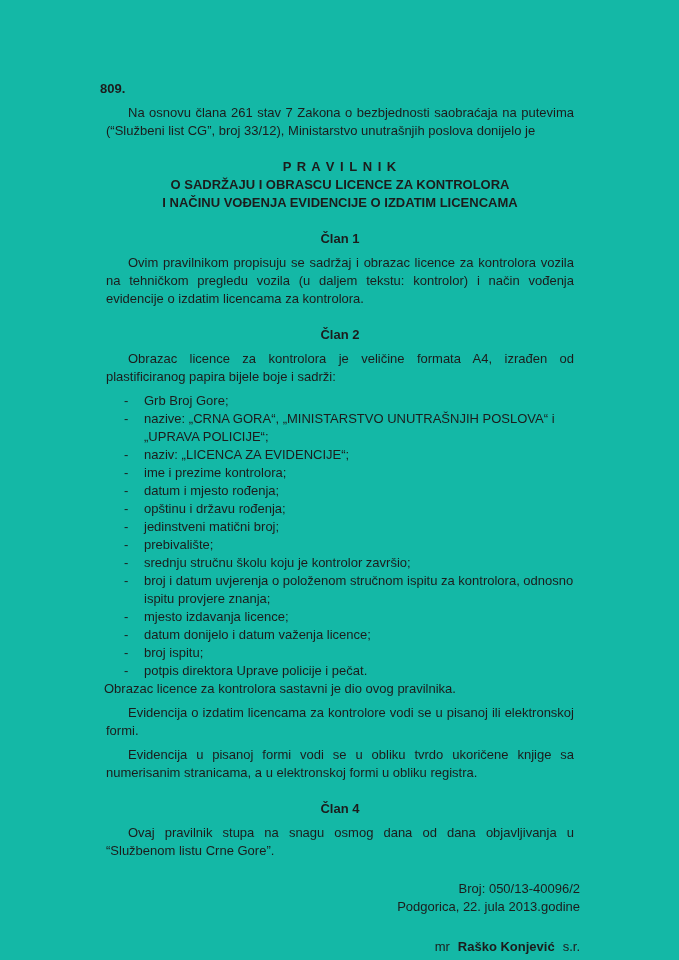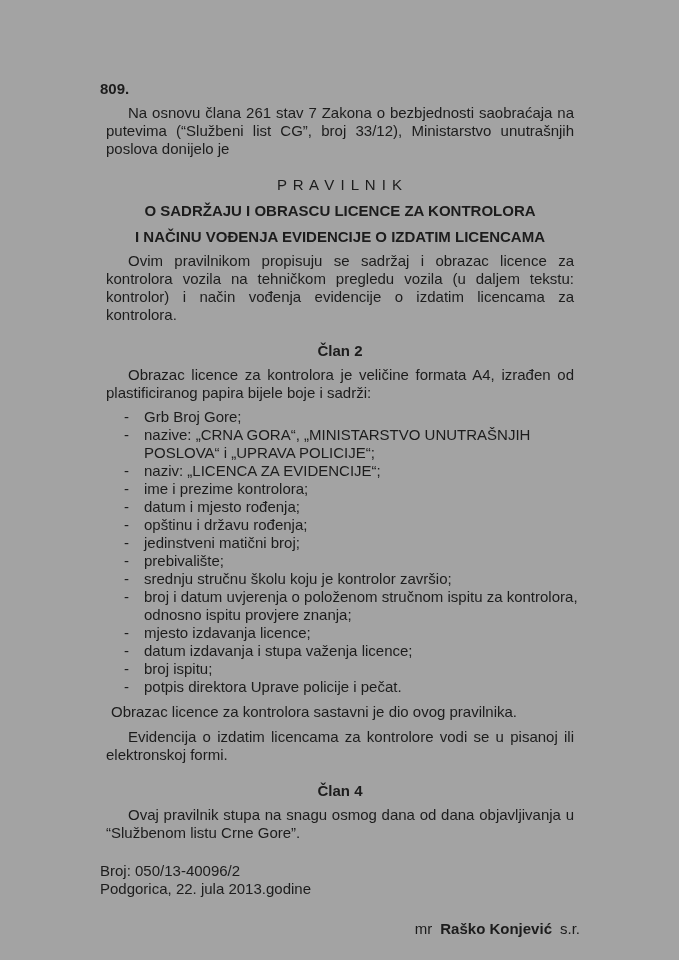--- a/index.html
+++ b/index.html
@@ -6,45 +6,44 @@
   html, body { margin: 0; padding: 0; background: #ffffff; }
   body {
     width: 679px;
     height: 960px;
     font-family: "Liberation Sans", sans-serif;
     color: #1c1c1c;
   }
   .page {
     width: 679px;
     height: 960px;
-    background: #a3a3a3;
+    background: #14b8a6;
     padding: 80px 99px 40px 100px;
-    font-size: 15px;
+    font-size: 13px;
     line-height: 18px;
     overflow: hidden;
   }
   .doc-number {
     font-weight: bold;
     margin-bottom: 0;
   }
   p.para {
     margin: 6px;
     text-align: justify;
   }
   .indent { text-indent: 22px; }
   .doc-title {
     text-align: center;
     margin-top: 18px;
-    font-weight: normal;
+    font-weight: bold;
     letter-spacing: 1px;
   }
   .doc-subtitle {
     text-align: center;
     font-weight: bold;
-    margin-top: 8px;
   }
   .article-heading {
     text-align: center;
     font-weight: bold;
     margin-top: 18px;
     margin-bottom: 0;
   }
   .list { margin: 0; padding: 0; }
   .list-item {
     display: flex;
@@ -53,26 +52,26 @@
   }
   .list-item .dash {
     flex: 0 0 20px;
     width: 20px;
   }
   .list-item .li-text {
     flex: 1;
     text-align: left;
   }
   .closing-line {
-    margin: 7px;
+    margin: 0;
     padding-left: 4px;
     text-align: justify;
   }
   .footer-block { margin-top: 20px; }
-  .footer-line { margin: 0; }
+  .footer-line { margin: 0; text-align: right; }
   .signature {
     margin-top: 22px;
     text-align: right;
   }
   .sig-title {
     padding-right: 60px;
   }
   .sig-line .sig-prefix { margin-right: 8px; }
   .sig-line .sig-name { font-weight: bold; margin-right: 8px; }
 </style>
@@ -82,20 +81,21 @@
 <div class="page">
 
   <div class="doc-number">809.</div>
 
   <p class="para indent">Na osnovu člana 261 stav 7 Zakona o bezbjednosti saobraćaja na putevima (“Službeni list CG”, broj 33/12), Ministarstvo unutrašnjih poslova donijelo je</p>
 
   <div class="doc-title">P R A V I L N I K</div>
   <div class="doc-subtitle">O SADRŽAJU I OBRASCU LICENCE ZA KONTROLORA</div>
   <div class="doc-subtitle">I NAČINU VOĐENJA EVIDENCIJE O IZDATIM LICENCAMA</div>
 
+  <div class="article-heading">Član 1</div>
   <p class="para indent">Ovim pravilnikom propisuju se sadržaj i obrazac licence za kontrolora vozila na tehničkom pregledu vozila (u daljem tekstu: kontrolor) i način vođenja evidencije o izdatim licencama za kontrolora.</p>
 
   <div class="article-heading">Član 2</div>
   <p class="para indent">Obrazac licence za kontrolora  je veličine formata A4, izrađen od plastificiranog papira bijele boje i sadrži:</p>
 
   <div class="list">
     <div class="list-item">
         <span class="dash">-</span>
         <span class="li-text">Grb Broj Gore;</span>
       </div>
@@ -134,35 +134,36 @@
     <div class="list-item">
         <span class="dash">-</span>
         <span class="li-text">broj i datum uvjerenja o položenom stručnom ispitu za kontrolora, odnosno ispitu provjere  znanja;</span>
       </div>
     <div class="list-item">
         <span class="dash">-</span>
         <span class="li-text">mjesto izdavanja licence;</span>
       </div>
     <div class="list-item">
         <span class="dash">-</span>
-        <span class="li-text">datum izdavanja i stupa važenja licence;</span>
+        <span class="li-text">datum donijelo i datum važenja licence;</span>
       </div>
     <div class="list-item">
         <span class="dash">-</span>
         <span class="li-text">broj ispitu;</span>
       </div>
     <div class="list-item">
         <span class="dash">-</span>
         <span class="li-text">potpis direktora Uprave policije i pečat.</span>
       </div>
   </div>
 
   <p class="closing-line">Obrazac  licence za kontrolora  sastavni je dio ovog pravilnika.</p>
 
   <p class="para indent">Evidencija o izdatim  licencama za kontrolore vodi se u pisanoj ili elektronskoj formi.</p>
+  <p class="para indent">Evidencija u pisanoj formi vodi se u obliku tvrdo ukoričene knjige sa numerisanim stranicama, a u elektronskoj formi  u obliku registra.</p>
 
   <div class="article-heading">Član 4</div>
   <p class="para indent">Ovaj pravilnik stupa na snagu osmog dana od dana objavljivanja u “Službenom listu Crne Gore”.</p>
 
   <div class="footer-block">
     <p class="footer-line">Broj: 050/13-40096/2</p>
     <p class="footer-line">Podgorica, 22. jula 2013.godine</p>
   </div>
 
   <div class="signature">

